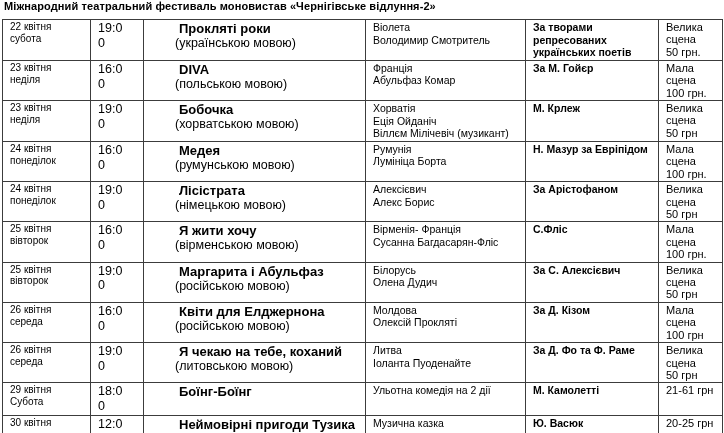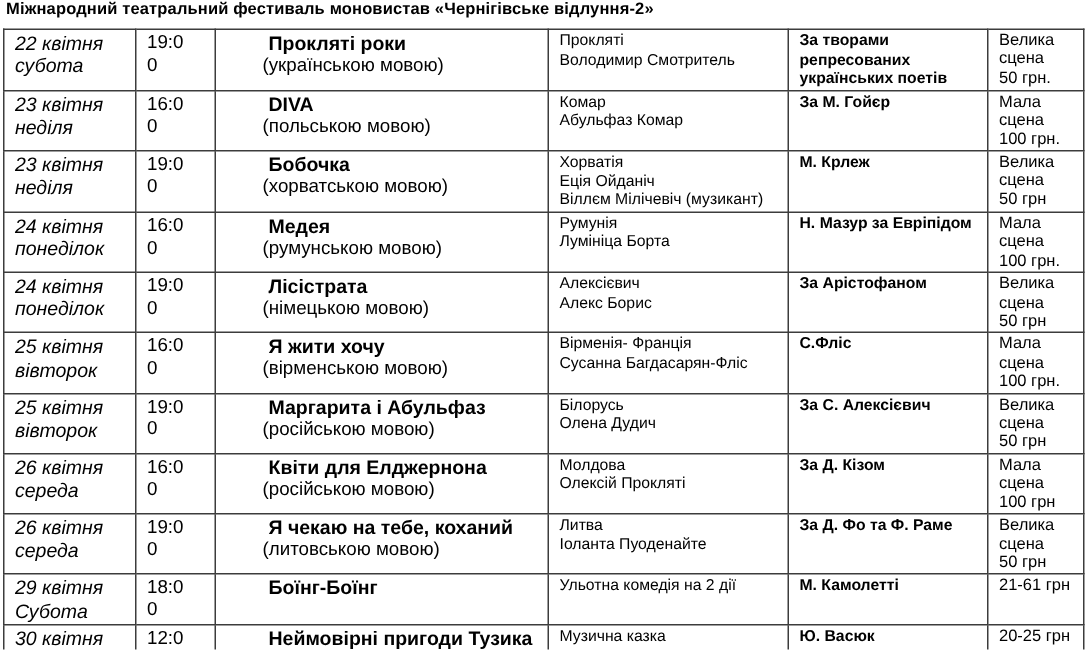--- a/index.html
+++ b/index.html
@@ -24,21 +24,21 @@
     table-layout: fixed;
     width: 720px;
     margin: 7px 0 0 2px;
   }
   td {
     border: 1px solid #3c3c3c;
     vertical-align: top;
     padding: 1px 4px 1px 7px;
     overflow: hidden;
   }
-  .c-date  { font-size: 13px; line-height: 1.18; font-style: italic; }
+  .c-date  { font-size: 10px; line-height: 1.18; }
   .c-time  { font-size: 12.5px; line-height: 1.18; }
   .time-val { width: 27px; word-break: break-all; }
   .c-title { line-height: 1.16; }
   .play    { font-weight: bold; font-size: 13px; margin-left: 28px; }
   .lang    { font-size: 12.5px; margin-left: 24px; }
   .c-troupe { font-size: 10.5px; line-height: 1.2; }
   .c-author { font-size: 10.5px; line-height: 1.2; font-weight: bold; }
   .c-venue  { font-size: 11px;   line-height: 1.13; padding-right: 2px; }
 </style>
 </head>
@@ -63,21 +63,21 @@
     </td>
     <td class="c-time">
       <div class="time-val">19:00</div>
     </td>
     <td class="c-title">
       <div class="play">Прокляті роки</div>
       <div class="lang">(українською мовою)</div>
     </td>
     <td class="c-troupe">
       <div>
-            <div>Прокляті</div>
+            <div>Віолета</div>
             <div>Володимир Смотритель</div>
           </div>
     </td>
     <td class="c-author">
       <div>
             <div>За творами репресованих українських поетів</div>
           </div>
     </td>
     <td class="c-venue">
       <div>Велика сцена</div>
@@ -92,21 +92,21 @@
     </td>
     <td class="c-time">
       <div class="time-val">16:00</div>
     </td>
     <td class="c-title">
       <div class="play">DIVA</div>
       <div class="lang">(польською мовою)</div>
     </td>
     <td class="c-troupe">
       <div>
-            <div>Комар</div>
+            <div>Франція</div>
             <div>Абульфаз Комар</div>
           </div>
     </td>
     <td class="c-author">
       <div>
             <div>За М. Гойєр</div>
           </div>
     </td>
     <td class="c-venue">
       <div>Мала сцена</div>

